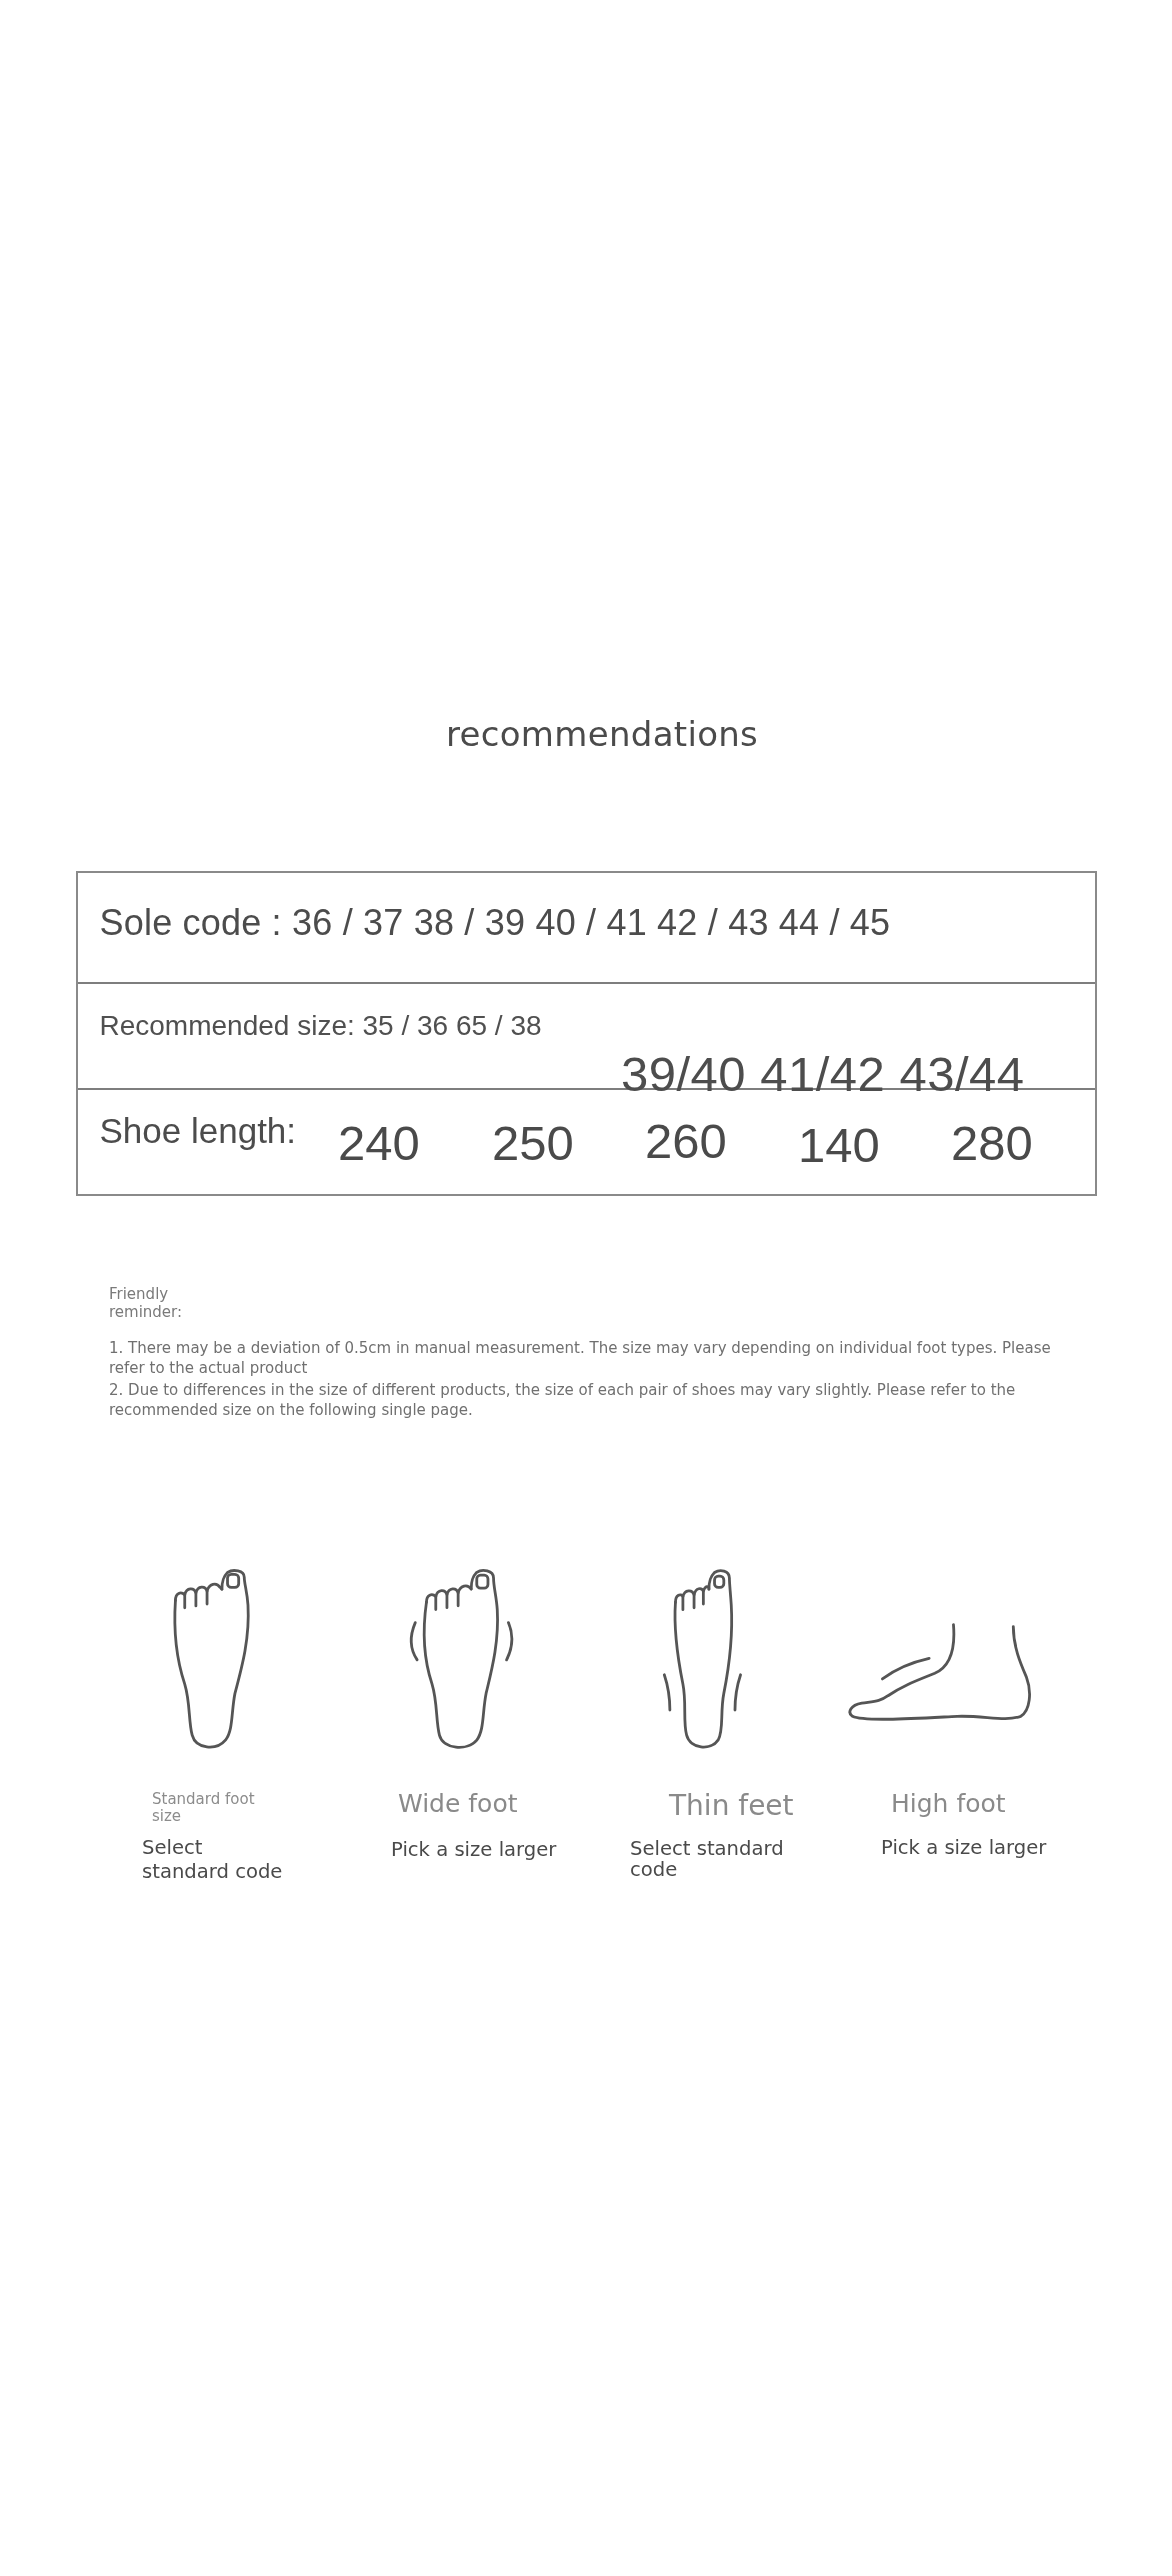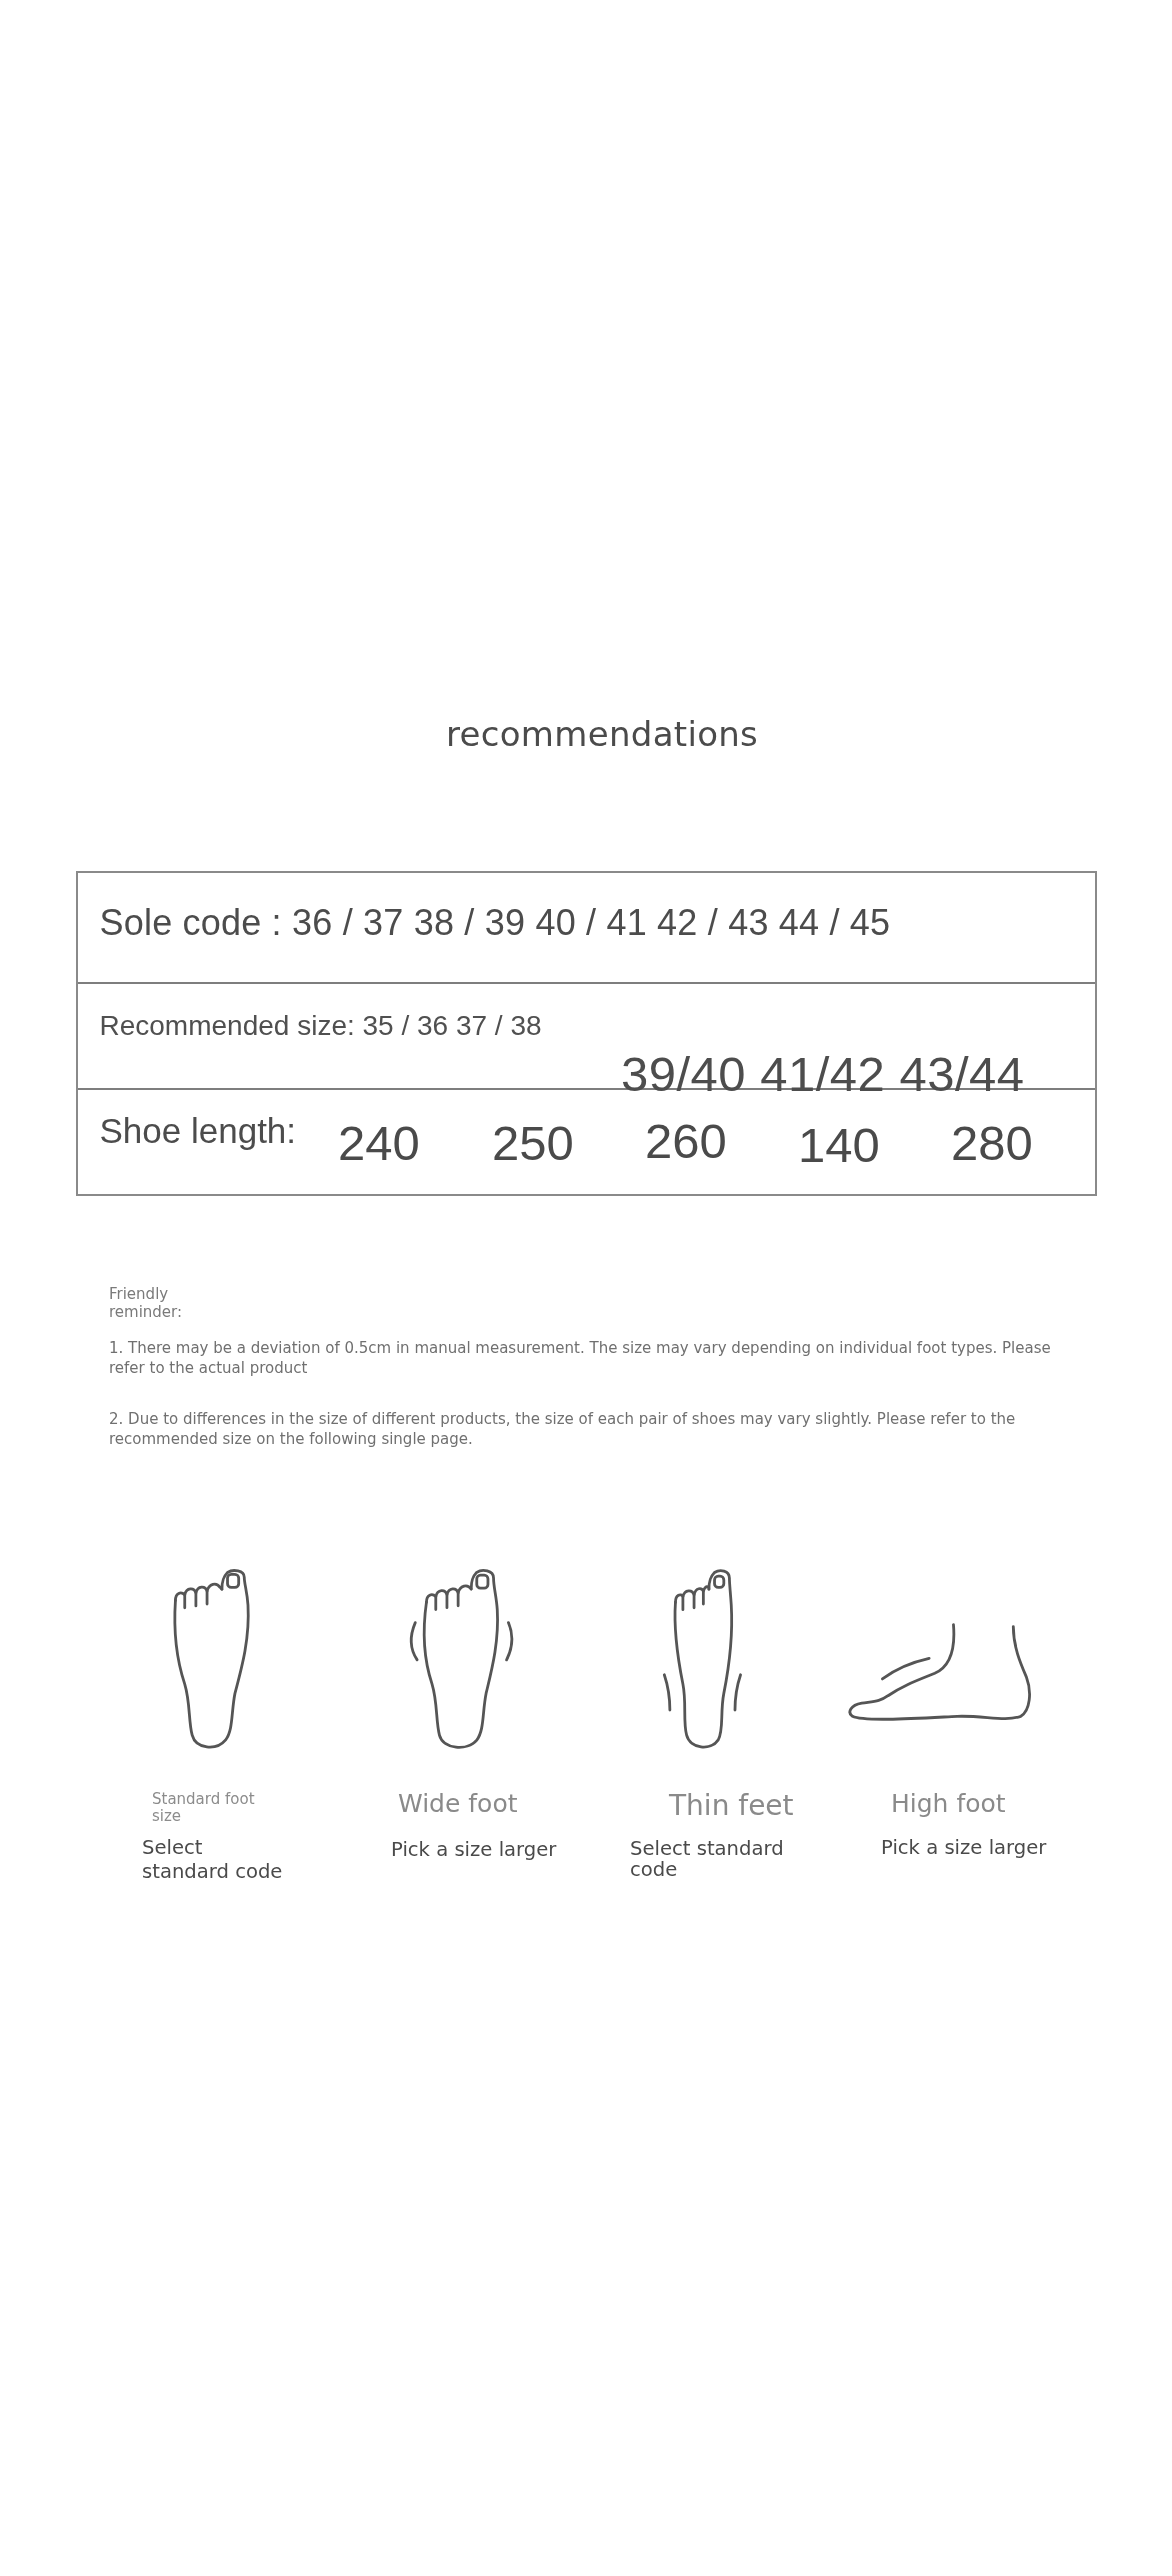--- a/index.html
+++ b/index.html
@@ -111,21 +111,21 @@
       line-height: 17.7px;
       color: #7a7a7a;
       width: 84px;
     }
     .reminder .para {
       margin-top: 17.7px;
       font-size: 15px;
       line-height: 19.6px;
       color: #707070;
     }
-    .reminder .para + .para { margin-top: 32px; }
+    .reminder .para + .para { margin-top: 3px; }
 
     
     .foot-icon {
       position: absolute;
     }
     .foot-icon svg { display: block; }
 
     .foot-name {
       position: absolute;
       font-size: 25px;
@@ -160,21 +160,21 @@
 
 <div class="abs title">
   <div>recommendations</div>
 </div>
 
 <div class="abs size-table">
   <div class="row row-1">
     <span class="sole-text">Sole code : 36 / 37 38 / 39 40 / 41 42 / 43 44 / 45</span>
   </div>
   <div class="row row-2">
-    <span class="rec-left">Recommended size: 35 / 36 37 / 38</span>
+    <span class="rec-left">Recommended size: 35 / 36 65 / 38</span>
     <span class="rec-right">39/40 41/42 43/44</span>
   </div>
   <div class="row row-3">
     <span class="length-label">Shoe length:</span>
     <span class="length-val lv-0">240</span>
     <span class="length-val lv-1">250</span>
     <span class="length-val lv-2">260</span>
     <span class="length-val lv-3">140</span>
     <span class="length-val lv-4">280</span>
   </div>

